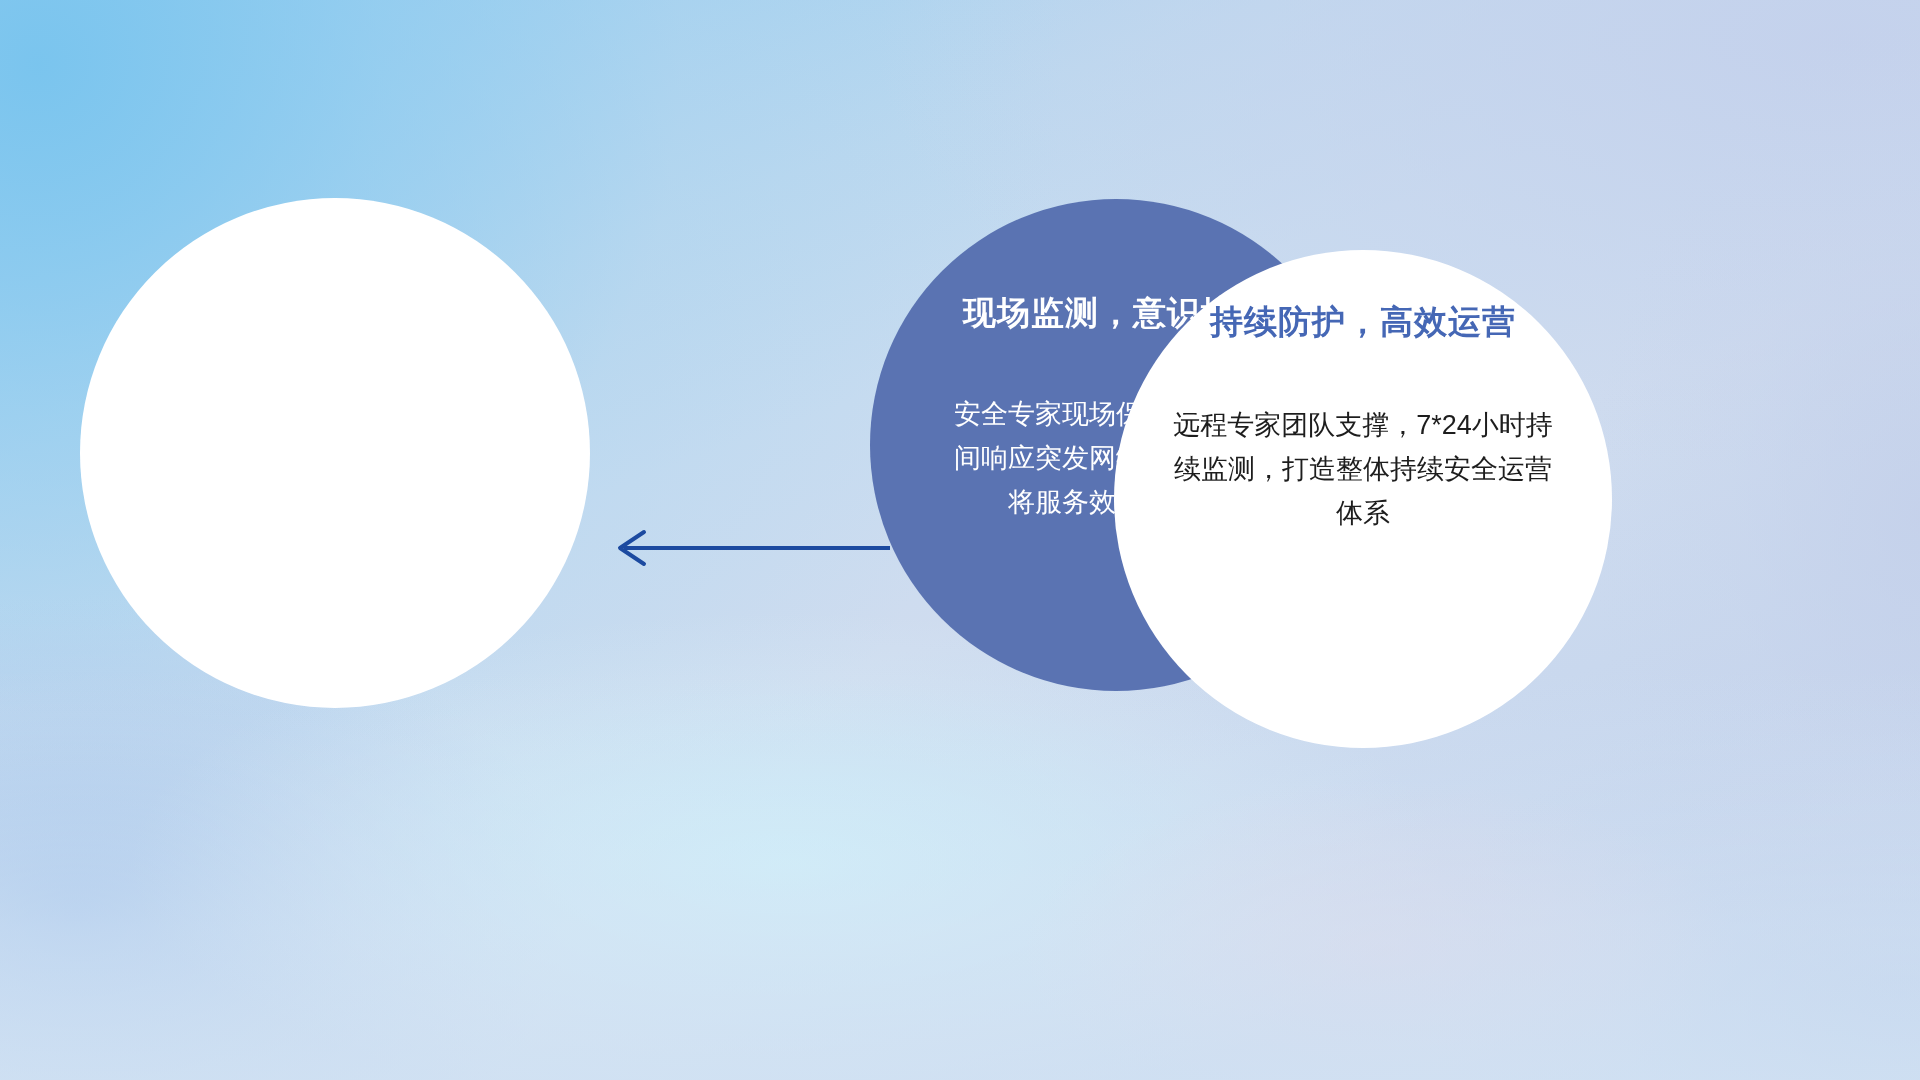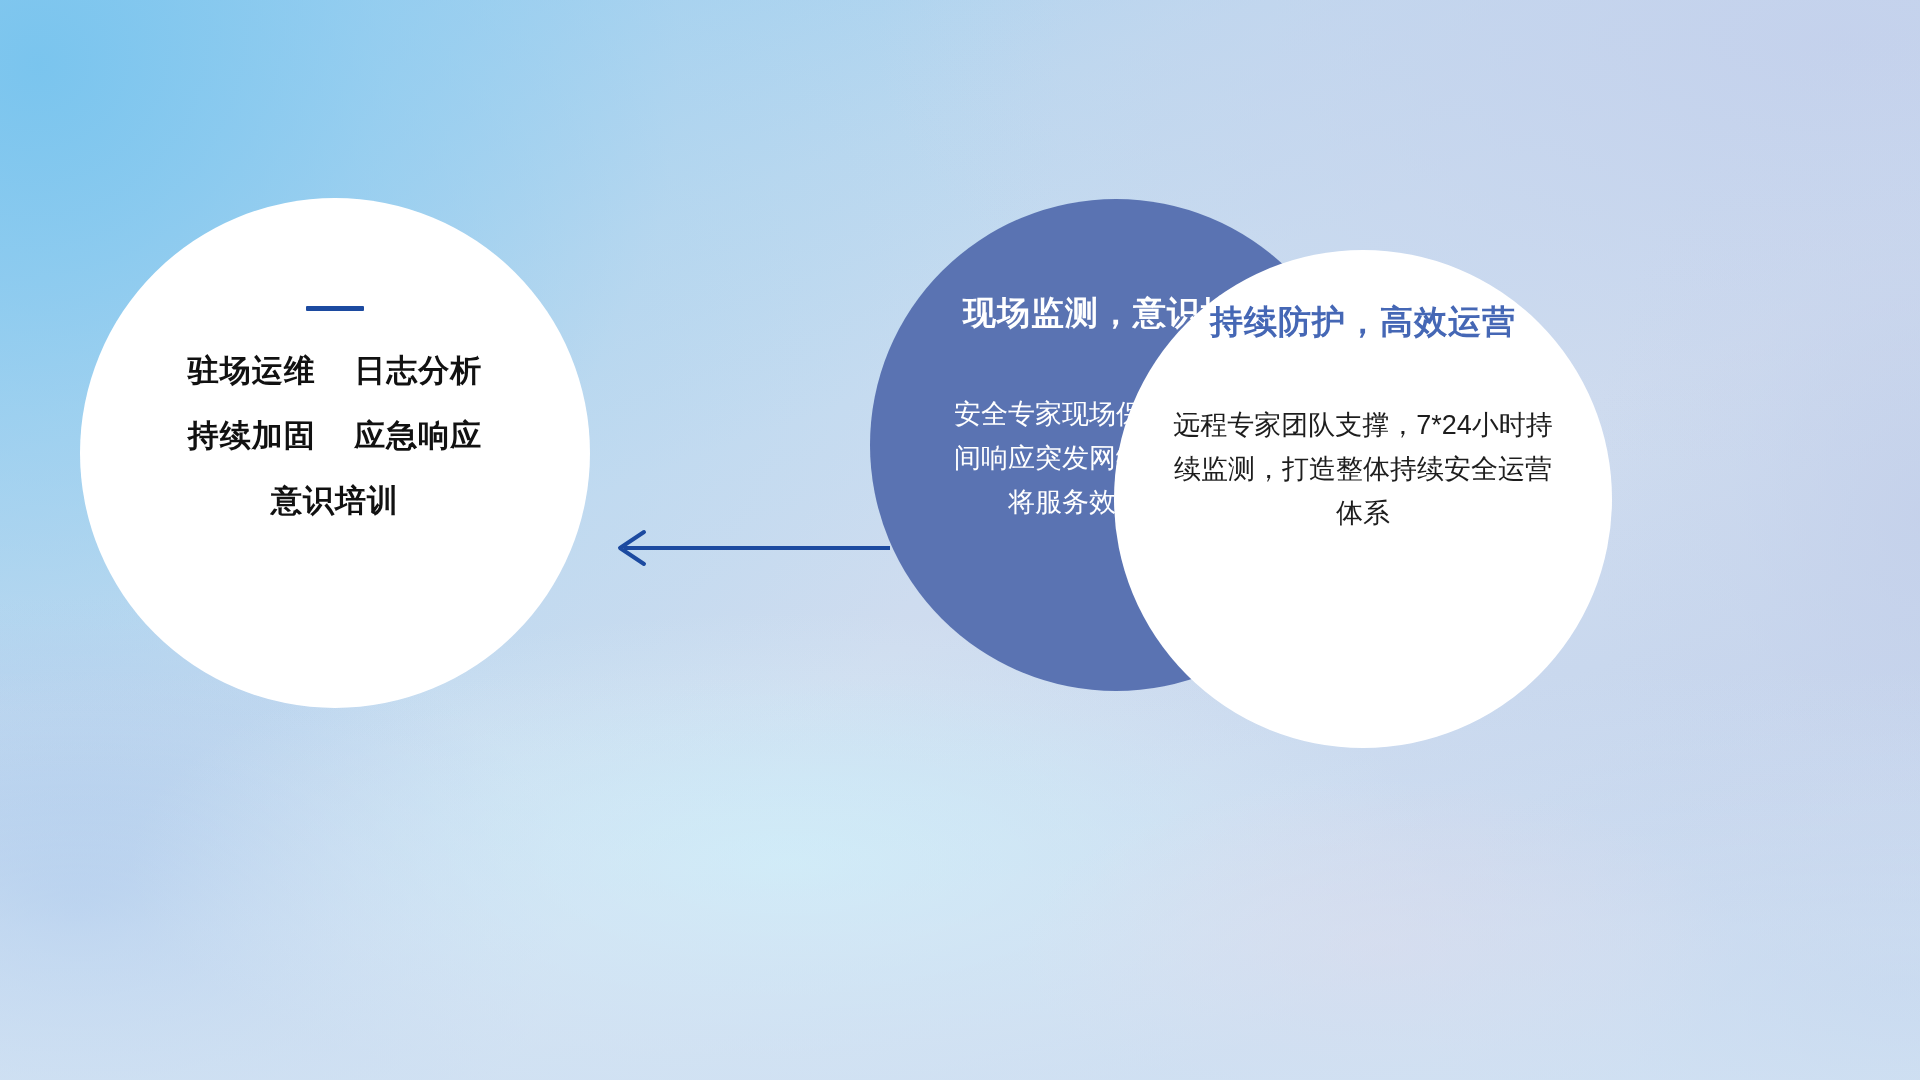--- a/index.html
+++ b/index.html
@@ -247,26 +247,20 @@
   <div class="circle circle-blue" id="circle-center"></div>
   <div class="circle circle-white" id="circle-right"></div>
 
   <div id="arrow">
     <svg width="290" height="56" viewBox="0 0 290 56">
       <line x1="290" y1="28" x2="24" y2="28" stroke="#1c4aa0" stroke-width="4"></line>
       <polyline points="44,12 20,28 44,44" fill="none" stroke="#1c4aa0" stroke-width="4" stroke-linecap="round" stroke-linejoin="round"></polyline>
     </svg>
   </div>
 
-  <div id="left-content">
-    <div id="left-dash"></div>
-    <div class="left-line">驻场运维    日志分析</div>
-    <div class="left-line">持续加固    应急响应</div>
-    <div class="left-line">意识培训</div>
-  </div>
 
   <div id="center-content">
     <div id="center-title">现场监测，意识培训</div>
     <div id="center-body">安全专家现场保障，最短时间响应突发网络安全事件，将服务效率最大化</div>
   </div>
 
   <div id="right-content">
     <div id="right-title">持续防护，高效运营</div>
     <div id="right-body">远程专家团队支撑，7*24小时持续监测，打造整体持续安全运营体系</div>
   </div>

